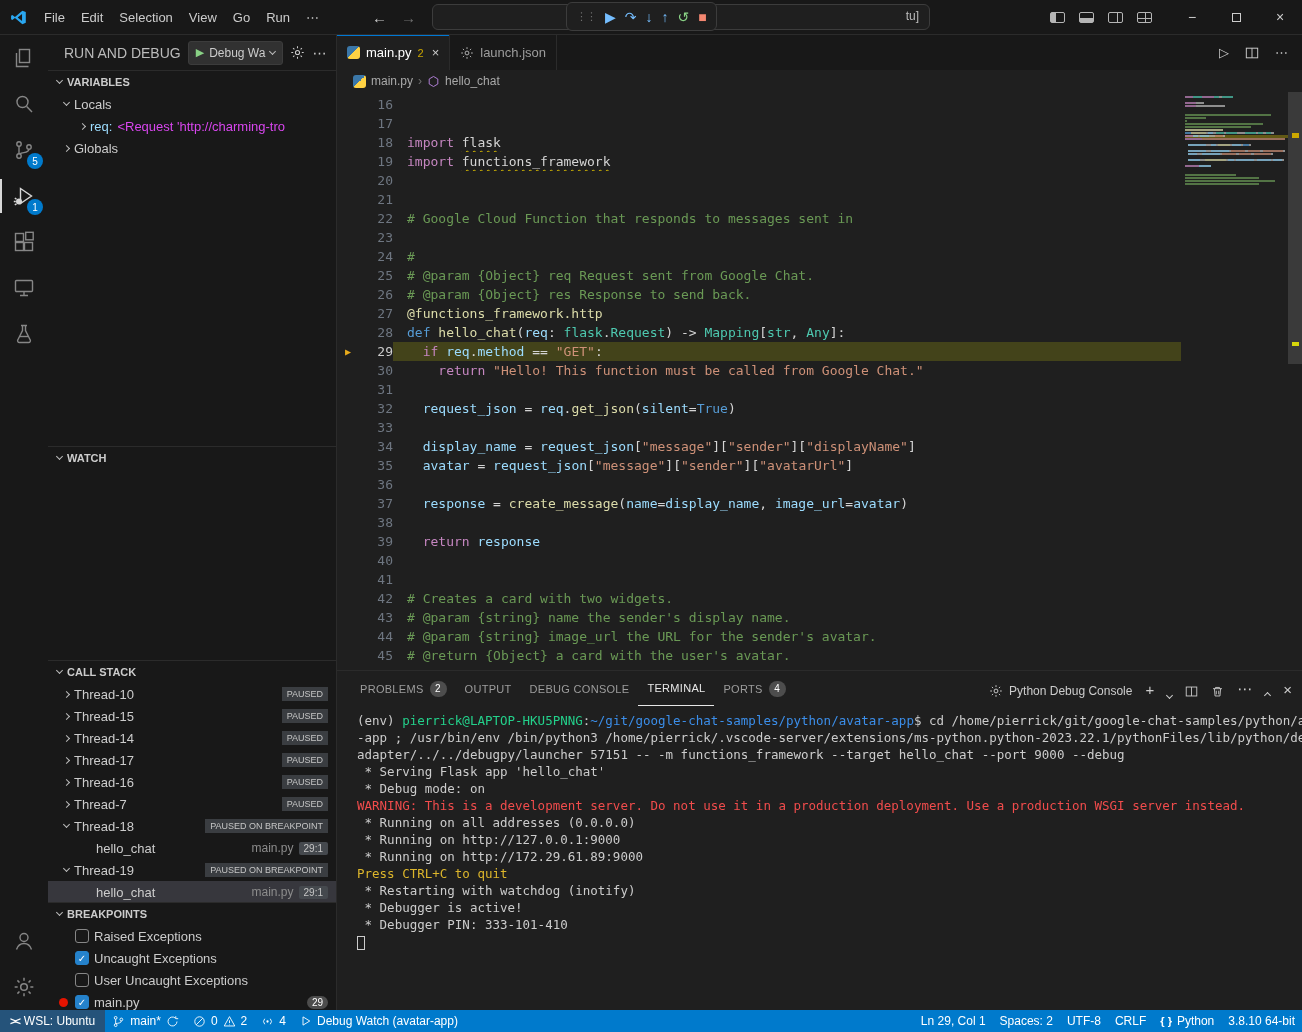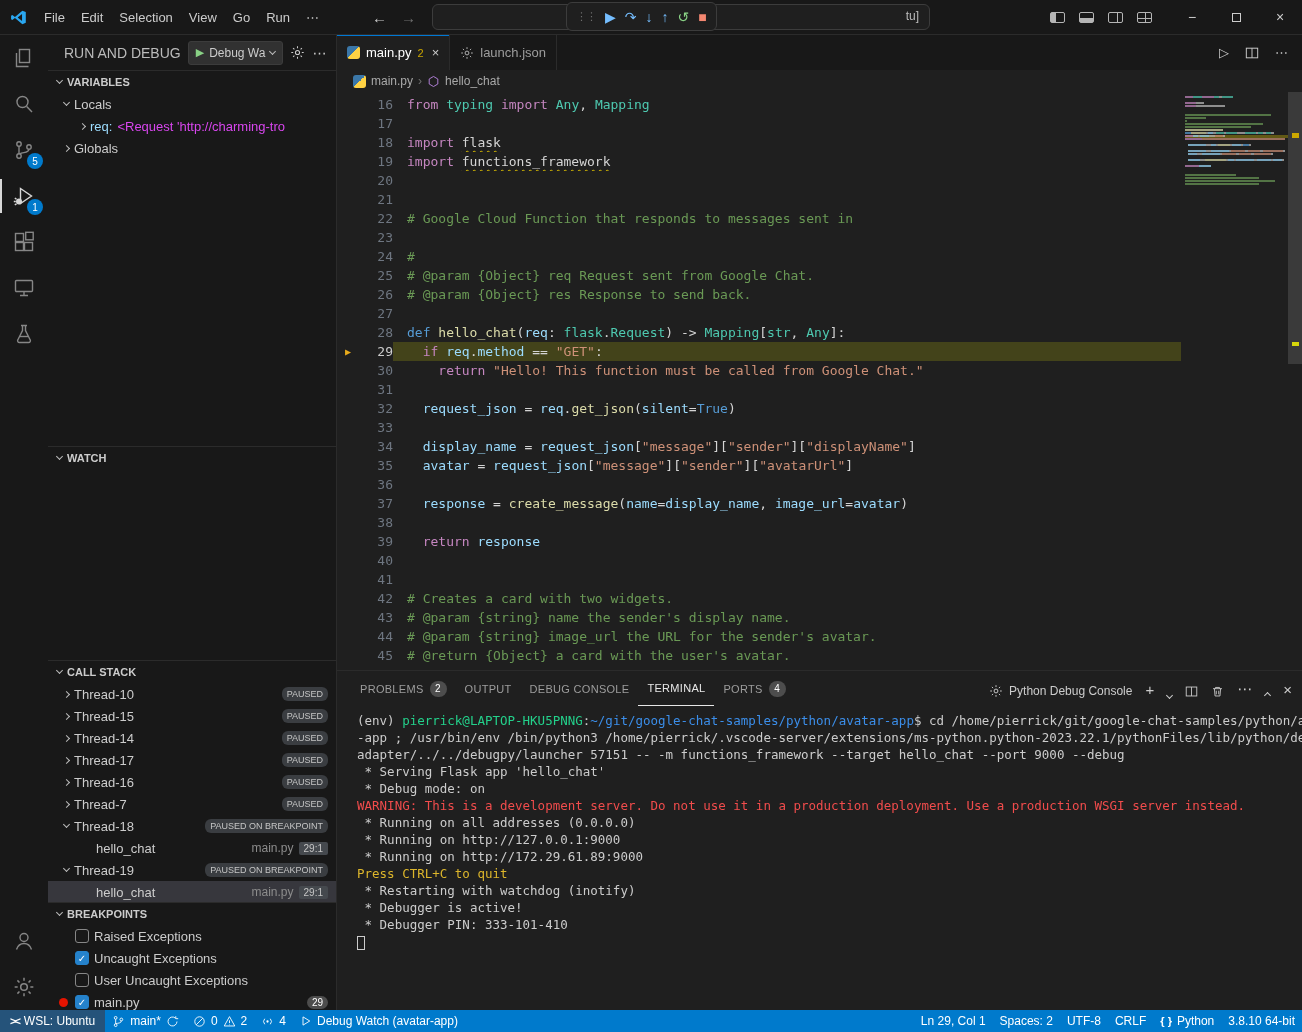--- a/index.html
+++ b/index.html
@@ -54,21 +54,21 @@
 .section{border-top:1px solid #2b2b2b;display:flex;flex-direction:column;overflow:hidden;flex:none}
 .section-header{height:22px;flex:none;display:flex;align-items:center;gap:5px;padding:0 9px;font-size:11px;font-weight:bold;color:#cccccc}
 .section-fill{flex:1}
 .row{height:22px;flex:none;display:flex;align-items:center;gap:5px;padding:0 8px;white-space:nowrap;overflow:hidden}
 .chev{width:5px;height:5px;border-right:1.4px solid #bbbbbb;border-bottom:1.4px solid #bbbbbb;transform:rotate(-45deg);flex:none}
 .chev.open{transform:rotate(45deg);margin-top:-3px}
 .var-name{color:#9cdcfe}
 .var-value{color:#d946ef;overflow:hidden;text-overflow:clip}
 .thread{padding-left:16px}
 .t-label{color:#cccccc}
-.cs-badge{margin-left:auto;background:#3a3d41;color:#c5c5c5;font-size:9px;padding:2px 5px;border-radius:6px;flex:none}
+.cs-badge{margin-left:auto;background:#3a3d41;color:#c5c5c5;font-size:9px;padding:2px 5px;border-radius:0;flex:none}
 .frame{padding-left:48px}
 .frame.selected{background:#37373d}
 .f-name{color:#cccccc}
 .f-file{margin-left:auto;color:#8c8c8c;font-size:12px}
 .f-pos{background:#45494e;color:#c5c5c5;font-size:10px;padding:1px 5px;border-radius:2px;flex:none}
 .bp-row{padding-left:8px}
 .bp-dot-slot{width:14px;display:flex;justify-content:center;flex:none}
 .bp-dot{width:9px;height:9px;border-radius:50%;background:#e51400}
 .cb{width:14px;height:14px;border:1px solid #878787;border-radius:3px;background:transparent;flex:none;display:flex;align-items:center;justify-content:center;font-size:10px;color:#ffffff}
 .cb.checked{background:#2582cb;border-color:#2582cb}
@@ -450,32 +450,32 @@
         <span>
             <svg width="13" height="13" viewBox="0 0 16 16">
               <path d="M8 1.8l5.3 3.1v6.2L8 14.2l-5.3-3.1V4.9z" fill="none" stroke="#b180d7" stroke-width="1.2"></path>
             </svg>
           </span>
         <span>hello_chat</span>
       </div>
 
       <div class="code-wrap">
         <div class="code-lines" id="code-lines">
-            <div class="code-line"><span class="glyph"></span><span class="ln">16</span><span class="lc"><span class="tk-kw">from </span><span class="tk-ty">typing</span><span class="tk-kw"> import </span><span class="tk-ty">Any</span><span class="tk-pl">, </span><span class="tk-ty">Mapping</span></span></div>
+            <div class="code-line"><span class="glyph"></span><span class="ln">16</span></div>
             <div class="code-line"><span class="glyph"></span><span class="ln">17</span><span class="lc"></span></div>
             <div class="code-line"><span class="glyph"></span><span class="ln">18</span><span class="lc"><span class="tk-kw">import </span><span class="tk-pl tk-warn">flask</span></span></div>
             <div class="code-line"><span class="glyph"></span><span class="ln">19</span><span class="lc"><span class="tk-kw">import </span><span class="tk-pl tk-warn">functions_framework</span></span></div>
             <div class="code-line"><span class="glyph"></span><span class="ln">20</span><span class="lc"></span></div>
             <div class="code-line"><span class="glyph"></span><span class="ln">21</span><span class="lc"></span></div>
             <div class="code-line"><span class="glyph"></span><span class="ln">22</span><span class="lc"><span class="tk-com"># Google Cloud Function that responds to messages sent in</span></span></div>
             <div class="code-line"><span class="glyph"></span><span class="ln">23</span></div>
             <div class="code-line"><span class="glyph"></span><span class="ln">24</span><span class="lc"><span class="tk-com">#</span></span></div>
             <div class="code-line"><span class="glyph"></span><span class="ln">25</span><span class="lc"><span class="tk-com"># @param {Object} req Request sent from Google Chat.</span></span></div>
             <div class="code-line"><span class="glyph"></span><span class="ln">26</span><span class="lc"><span class="tk-com"># @param {Object} res Response to send back.</span></span></div>
-            <div class="code-line"><span class="glyph"></span><span class="ln">27</span></div>
+            <div class="code-line"><span class="glyph"></span><span class="ln">27</span><span class="lc"><span class="tk-fn">@functions_framework.http</span></span></div>
             <div class="code-line"><span class="glyph"></span><span class="ln">28</span><span class="lc"><span class="tk-def">def </span><span class="tk-fn">hello_chat</span><span class="tk-pl">(</span><span class="tk-var">req</span><span class="tk-pl">: </span><span class="tk-ty">flask</span><span class="tk-pl">.</span><span class="tk-ty">Request</span><span class="tk-pl">) -&gt; </span><span class="tk-ty">Mapping</span><span class="tk-pl">[</span><span class="tk-ty">str</span><span class="tk-pl">, </span><span class="tk-ty">Any</span><span class="tk-pl">]:</span></span></div>
             <div class="code-line current"><span class="glyph">▶</span><span class="ln">29</span><span class="lc"><span class="tk-kw">  if </span><span class="tk-var">req</span><span class="tk-pl">.</span><span class="tk-var">method</span><span class="tk-pl"> == </span><span class="tk-str">"GET"</span><span class="tk-pl">:</span></span></div>
             <div class="code-line"><span class="glyph"></span><span class="ln">30</span><span class="lc"><span class="tk-kw">    return </span><span class="tk-str">"Hello! This function must be called from Google Chat."</span></span></div>
             <div class="code-line"><span class="glyph"></span><span class="ln">31</span><span class="lc"></span></div>
             <div class="code-line"><span class="glyph"></span><span class="ln">32</span><span class="lc"><span class="tk-pl">  </span><span class="tk-var">request_json</span><span class="tk-pl"> = </span><span class="tk-var">req</span><span class="tk-pl">.</span><span class="tk-fn">get_json</span><span class="tk-pl">(</span><span class="tk-var">silent</span><span class="tk-pl">=</span><span class="tk-def">True</span><span class="tk-pl">)</span></span></div>
             <div class="code-line"><span class="glyph"></span><span class="ln">33</span><span class="lc"></span></div>
             <div class="code-line"><span class="glyph"></span><span class="ln">34</span><span class="lc"><span class="tk-pl">  </span><span class="tk-var">display_name</span><span class="tk-pl"> = </span><span class="tk-var">request_json</span><span class="tk-pl">[</span><span class="tk-str">"message"</span><span class="tk-pl">][</span><span class="tk-str">"sender"</span><span class="tk-pl">][</span><span class="tk-str">"displayName"</span><span class="tk-pl">]</span></span></div>
             <div class="code-line"><span class="glyph"></span><span class="ln">35</span><span class="lc"><span class="tk-pl">  </span><span class="tk-var">avatar</span><span class="tk-pl"> = </span><span class="tk-var">request_json</span><span class="tk-pl">[</span><span class="tk-str">"message"</span><span class="tk-pl">][</span><span class="tk-str">"sender"</span><span class="tk-pl">][</span><span class="tk-str">"avatarUrl"</span><span class="tk-pl">]</span></span></div>
             <div class="code-line"><span class="glyph"></span><span class="ln">36</span><span class="lc"></span></div>
             <div class="code-line"><span class="glyph"></span><span class="ln">37</span><span class="lc"><span class="tk-pl">  </span><span class="tk-var">response</span><span class="tk-pl"> = </span><span class="tk-fn">create_message</span><span class="tk-pl">(</span><span class="tk-var">name</span><span class="tk-pl">=</span><span class="tk-var">display_name</span><span class="tk-pl">, </span><span class="tk-var">image_url</span><span class="tk-pl">=</span><span class="tk-var">avatar</span><span class="tk-pl">)</span></span></div>

